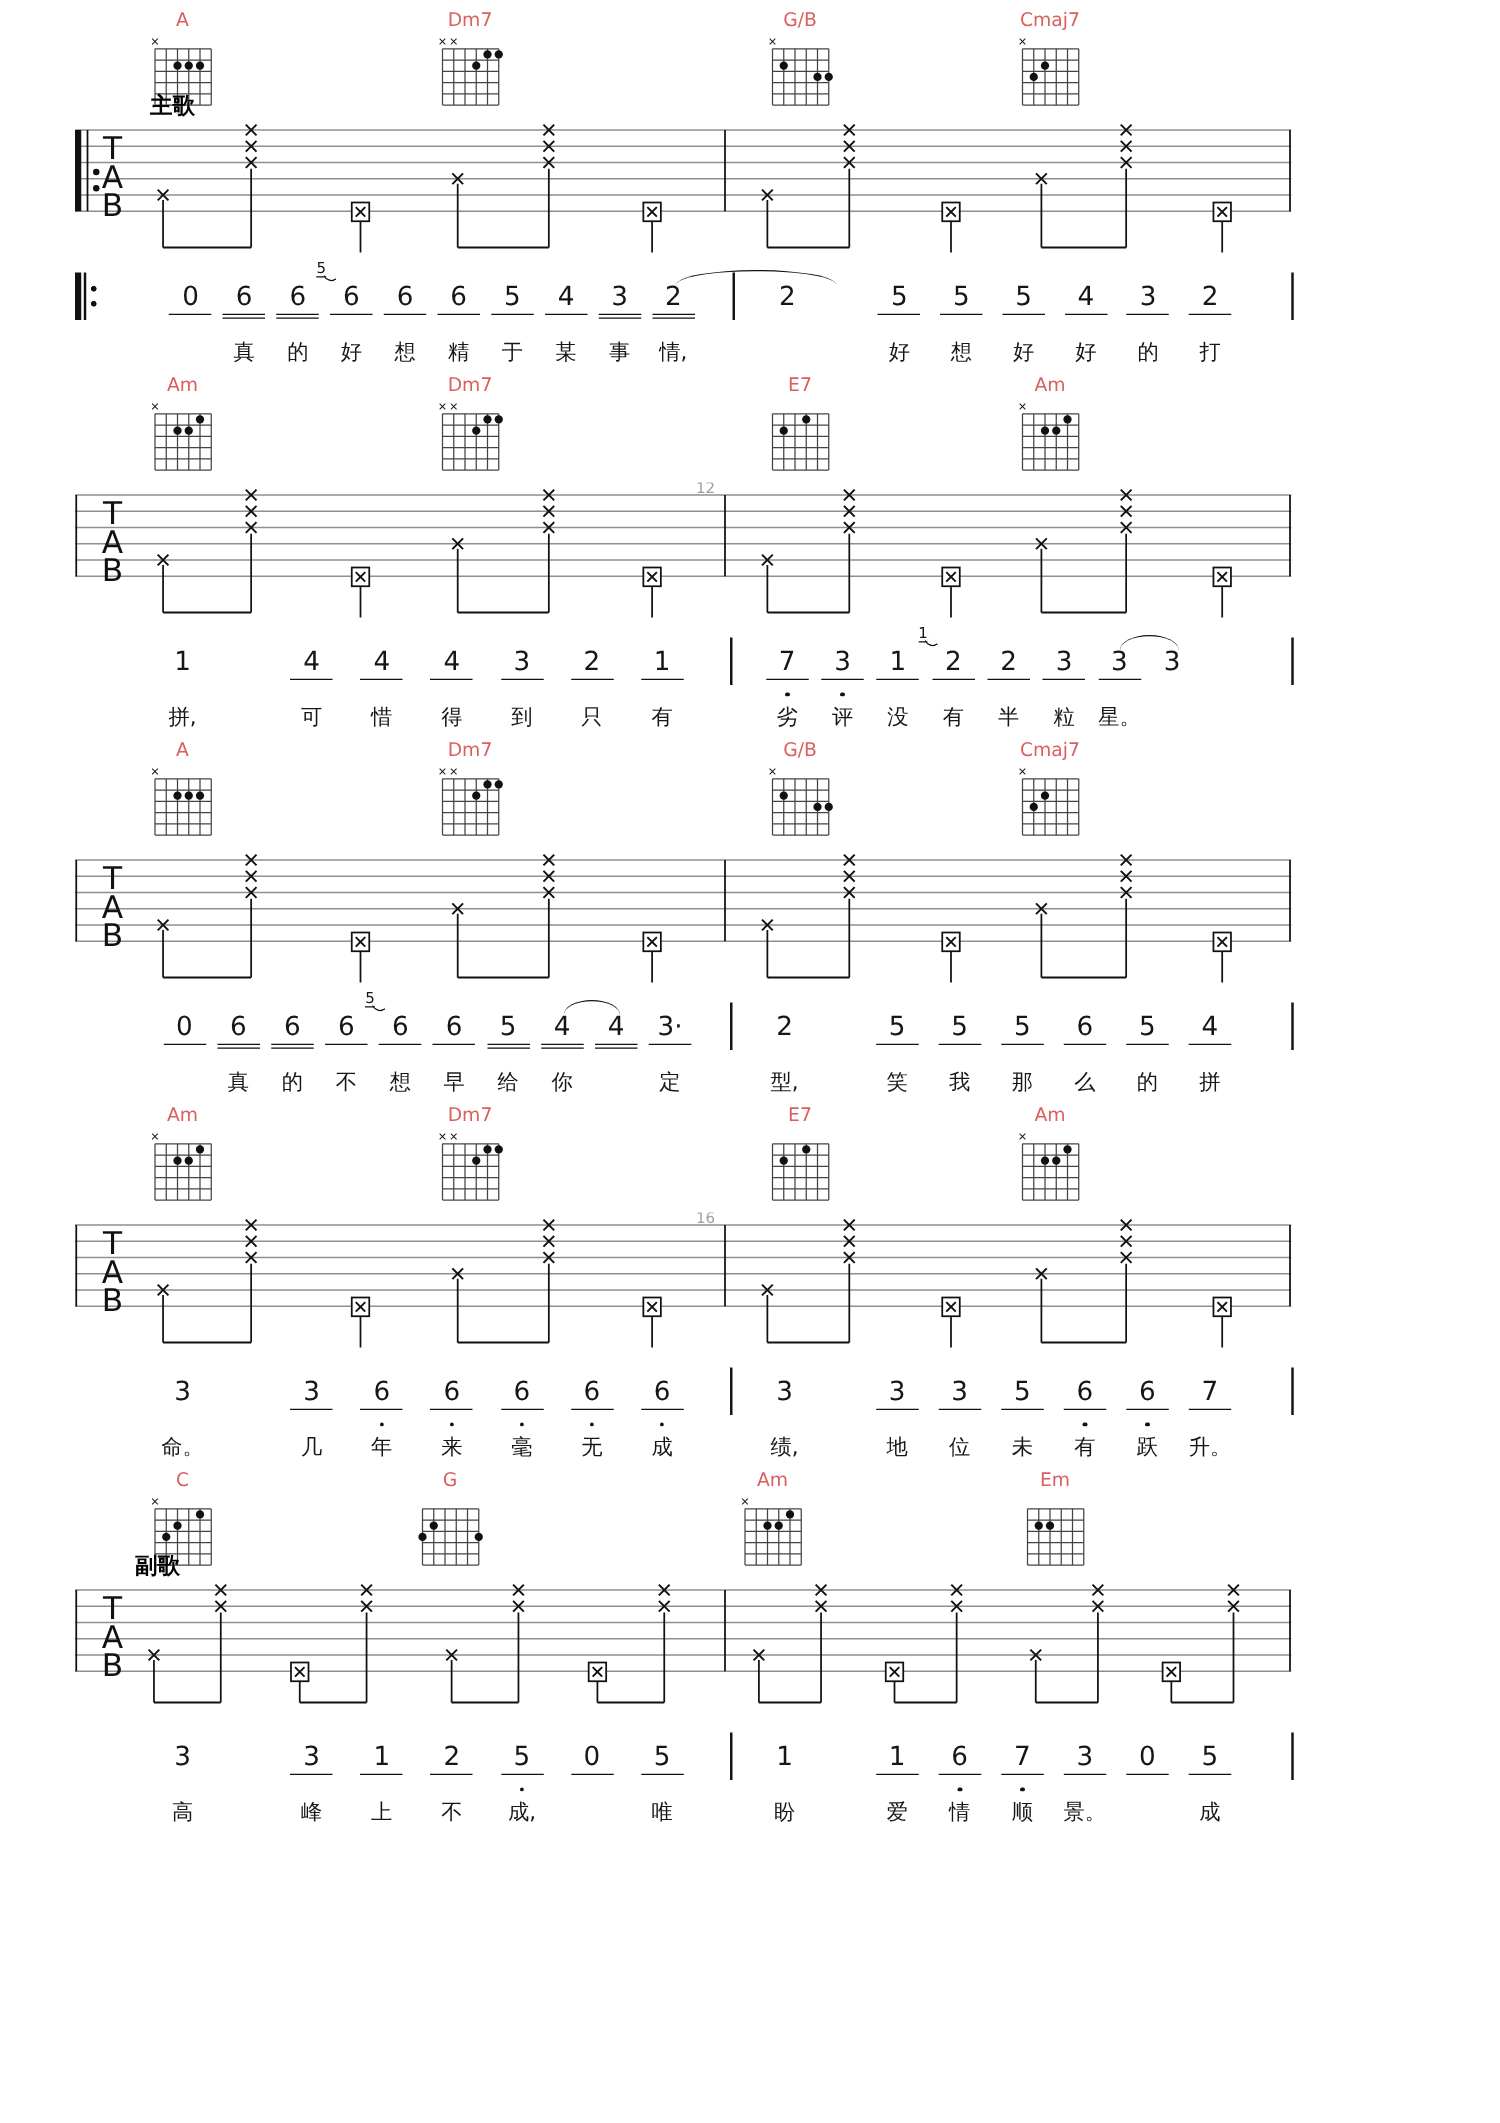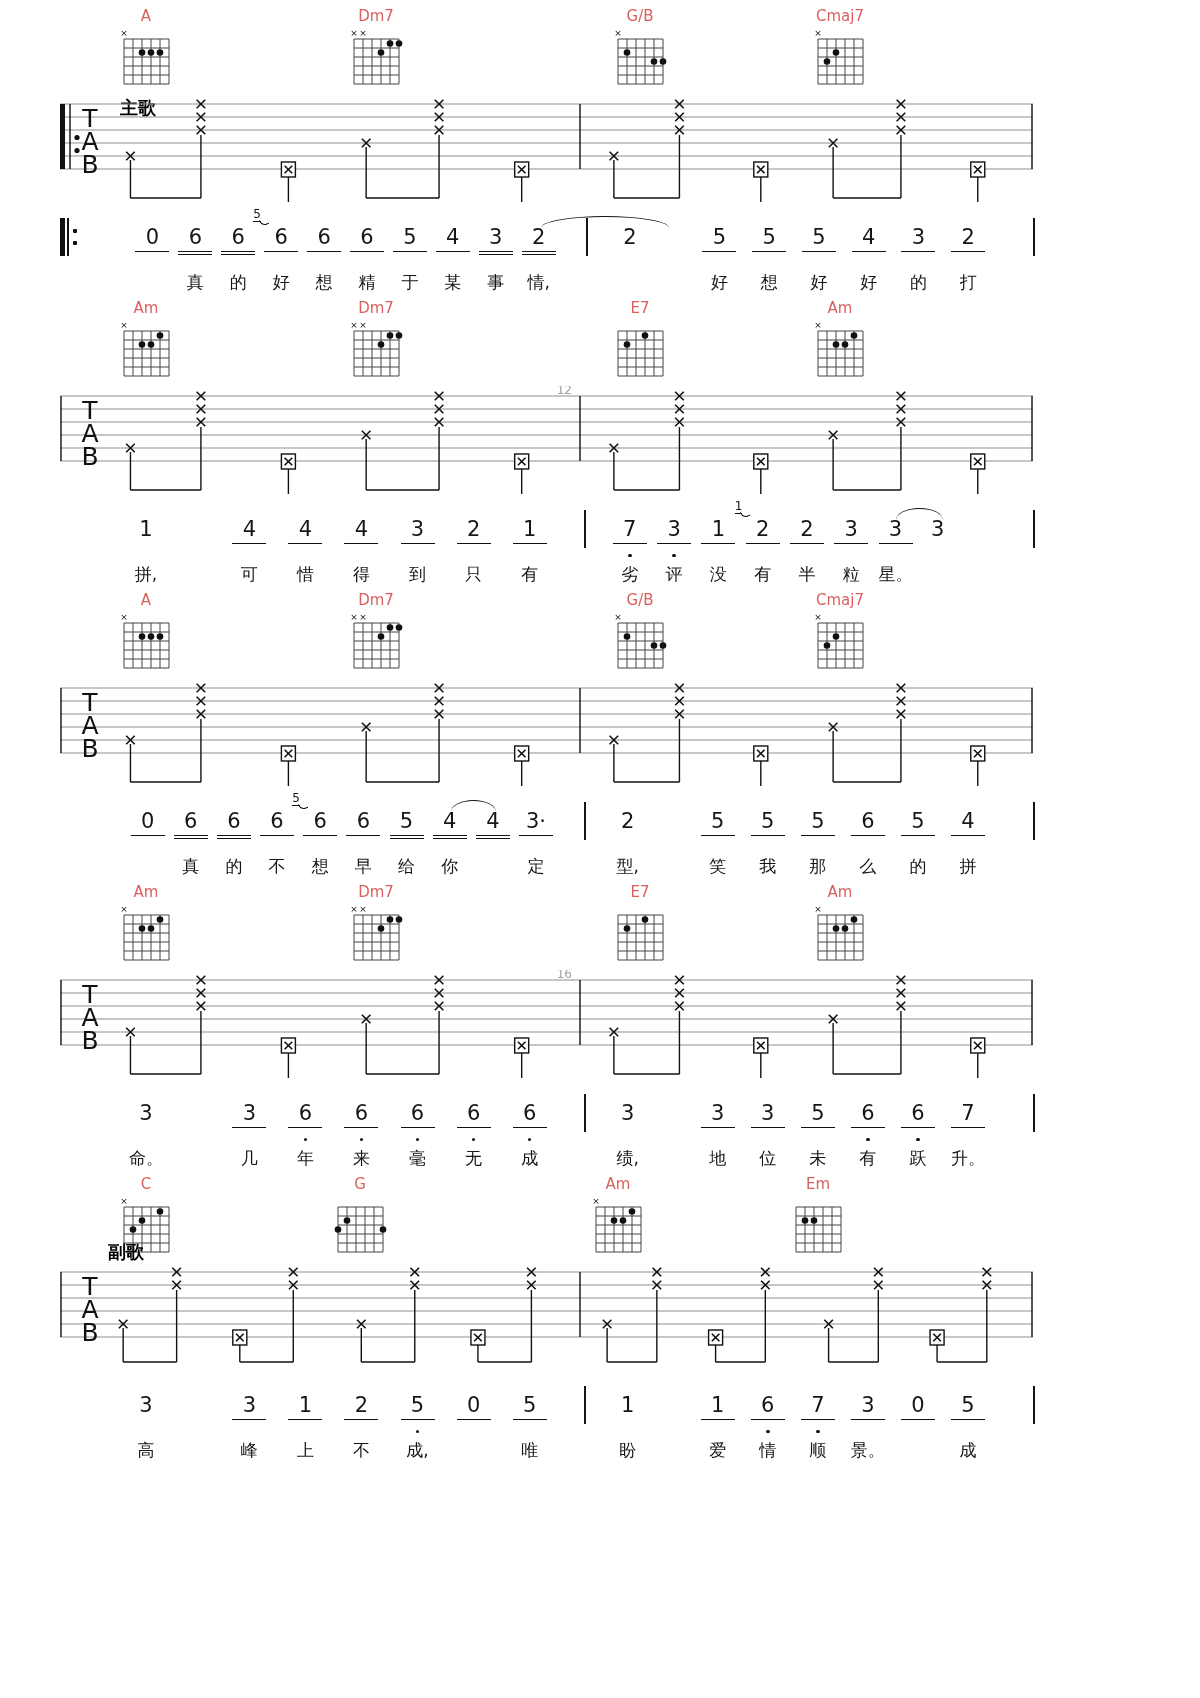--- a/index.html
+++ b/index.html
@@ -139,21 +139,21 @@
             <line x1="6" y1="23" x2="51" y2="23" stroke="#444" stroke-width="1"></line>
             <line x1="6" y1="32" x2="51" y2="32" stroke="#444" stroke-width="1"></line>
             <line x1="6" y1="41" x2="51" y2="41" stroke="#444" stroke-width="1"></line>
             <line x1="6" y1="50" x2="51" y2="50" stroke="#444" stroke-width="1"></line>
             <line x1="6" y1="59" x2="51" y2="59" stroke="#444" stroke-width="1"></line>
             <text x="6" y="11" text-anchor="middle" font-size="9" fill="#111">×</text>
             <circle cx="15" cy="36.5" r="3.3" fill="#111"></circle>
             <circle cx="24" cy="27.5" r="3.3" fill="#111"></circle>
           </svg>
         </div>
-        <div class="section-label" style="left: 60px; margin-top: 24px;">主歌</div>
+        <div class="section-label" style="left: 60px;">主歌</div>
       </div>
       <svg viewBox="0 0 975 114" width="975" height="114" class="staff">
         <line x1="0" y1="10" x2="973" y2="10" stroke="#8f8f8f" stroke-width="1.2"></line>
         <line x1="0" y1="23" x2="973" y2="23" stroke="#8f8f8f" stroke-width="1.2"></line>
         <line x1="0" y1="36" x2="973" y2="36" stroke="#8f8f8f" stroke-width="1.2"></line>
         <line x1="0" y1="49" x2="973" y2="49" stroke="#8f8f8f" stroke-width="1.2"></line>
         <line x1="0" y1="62" x2="973" y2="62" stroke="#8f8f8f" stroke-width="1.2"></line>
         <line x1="0" y1="75" x2="973" y2="75" stroke="#8f8f8f" stroke-width="1.2"></line>
         <g>
           <text x="30" y="33" text-anchor="middle" font-size="25" font-weight="500" fill="#111">T</text>
@@ -1400,21 +1400,21 @@
             <line x1="6" y1="32" x2="51" y2="32" stroke="#444" stroke-width="1"></line>
             <line x1="6" y1="41" x2="51" y2="41" stroke="#444" stroke-width="1"></line>
             <line x1="6" y1="50" x2="51" y2="50" stroke="#444" stroke-width="1"></line>
             <line x1="6" y1="59" x2="51" y2="59" stroke="#444" stroke-width="1"></line>
             <text x="6" y="11" text-anchor="middle" font-size="9" fill="#111">×</text>
             <circle cx="24" cy="27.5" r="3.3" fill="#111"></circle>
             <circle cx="33" cy="27.5" r="3.3" fill="#111"></circle>
             <circle cx="42" cy="18.5" r="3.3" fill="#111"></circle>
           </svg>
         </div>
-        <div class="chord" style="left: 730px;">
+        <div class="chord" style="left: 756px;">
           <div class="chord-name">Em</div>
           <svg viewBox="0 0 56 64" width="56" height="64" class="chord-grid">
             <line x1="6" y1="14" x2="6" y2="59" stroke="#444" stroke-width="1"></line>
             <line x1="15" y1="14" x2="15" y2="59" stroke="#444" stroke-width="1"></line>
             <line x1="24" y1="14" x2="24" y2="59" stroke="#444" stroke-width="1"></line>
             <line x1="33" y1="14" x2="33" y2="59" stroke="#444" stroke-width="1"></line>
             <line x1="42" y1="14" x2="42" y2="59" stroke="#444" stroke-width="1"></line>
             <line x1="51" y1="14" x2="51" y2="59" stroke="#444" stroke-width="1"></line>
             <line x1="6" y1="14" x2="51" y2="14" stroke="#444" stroke-width="1"></line>
             <line x1="6" y1="23" x2="51" y2="23" stroke="#444" stroke-width="1"></line>

